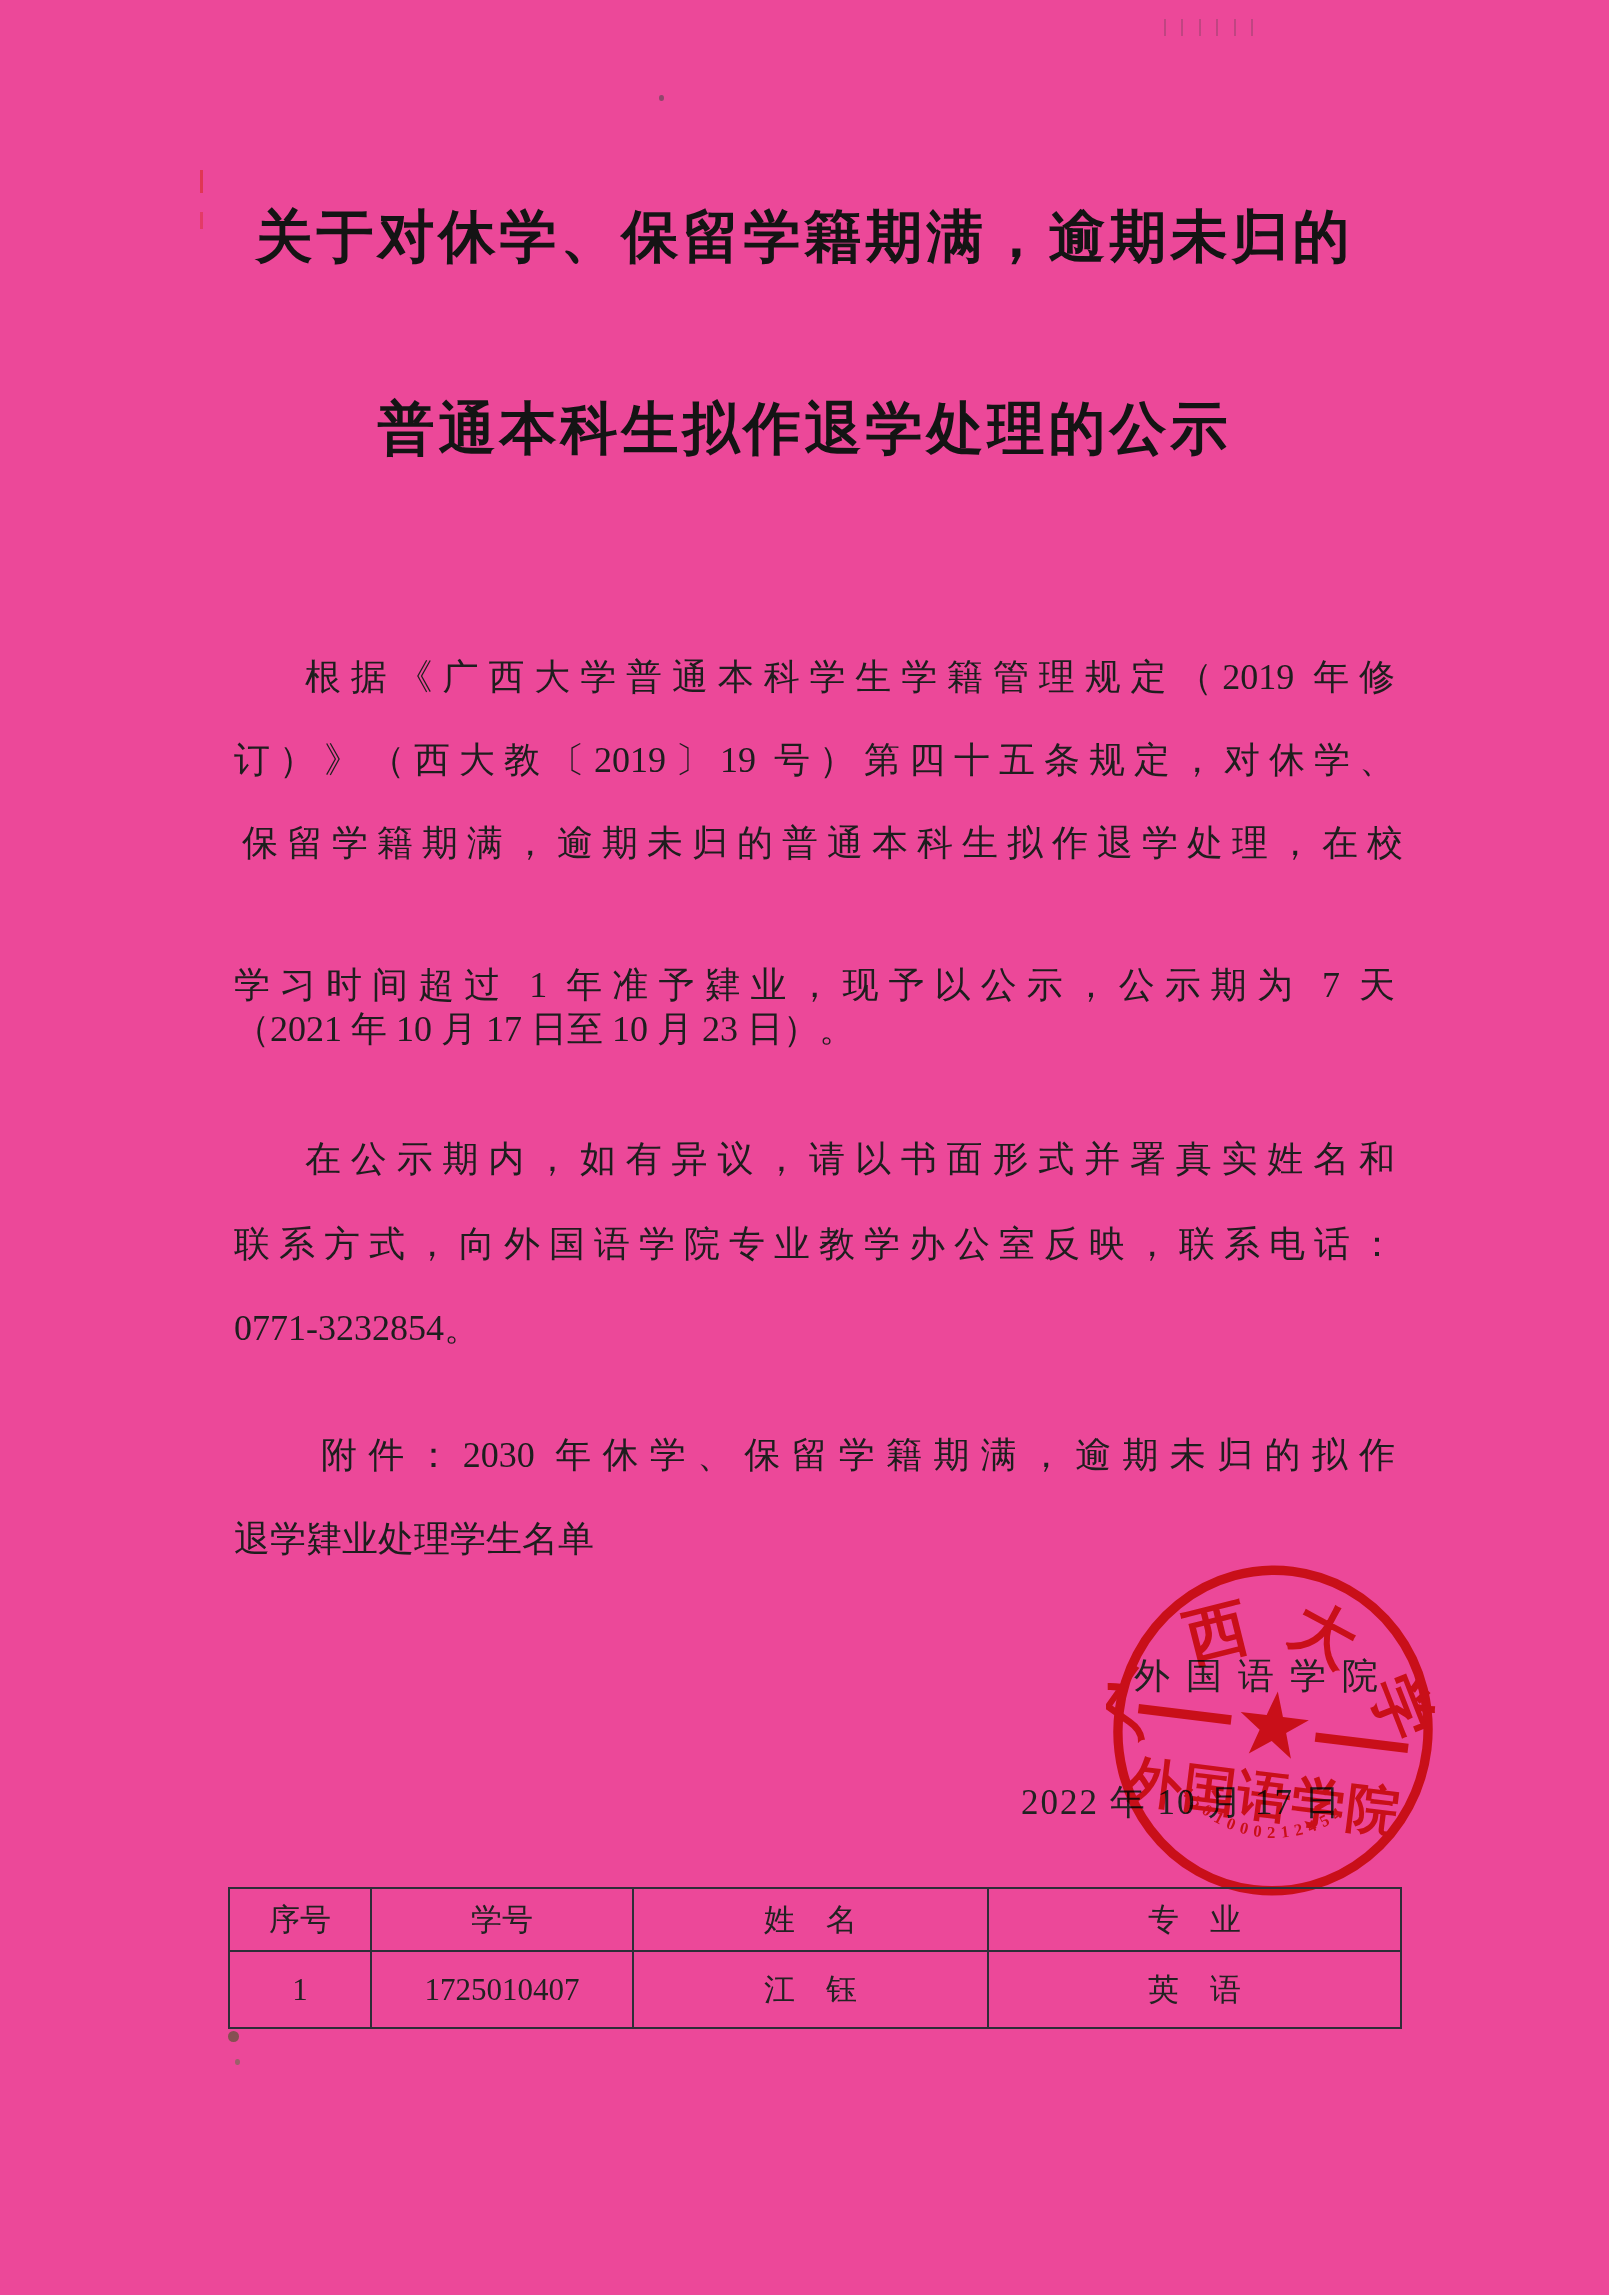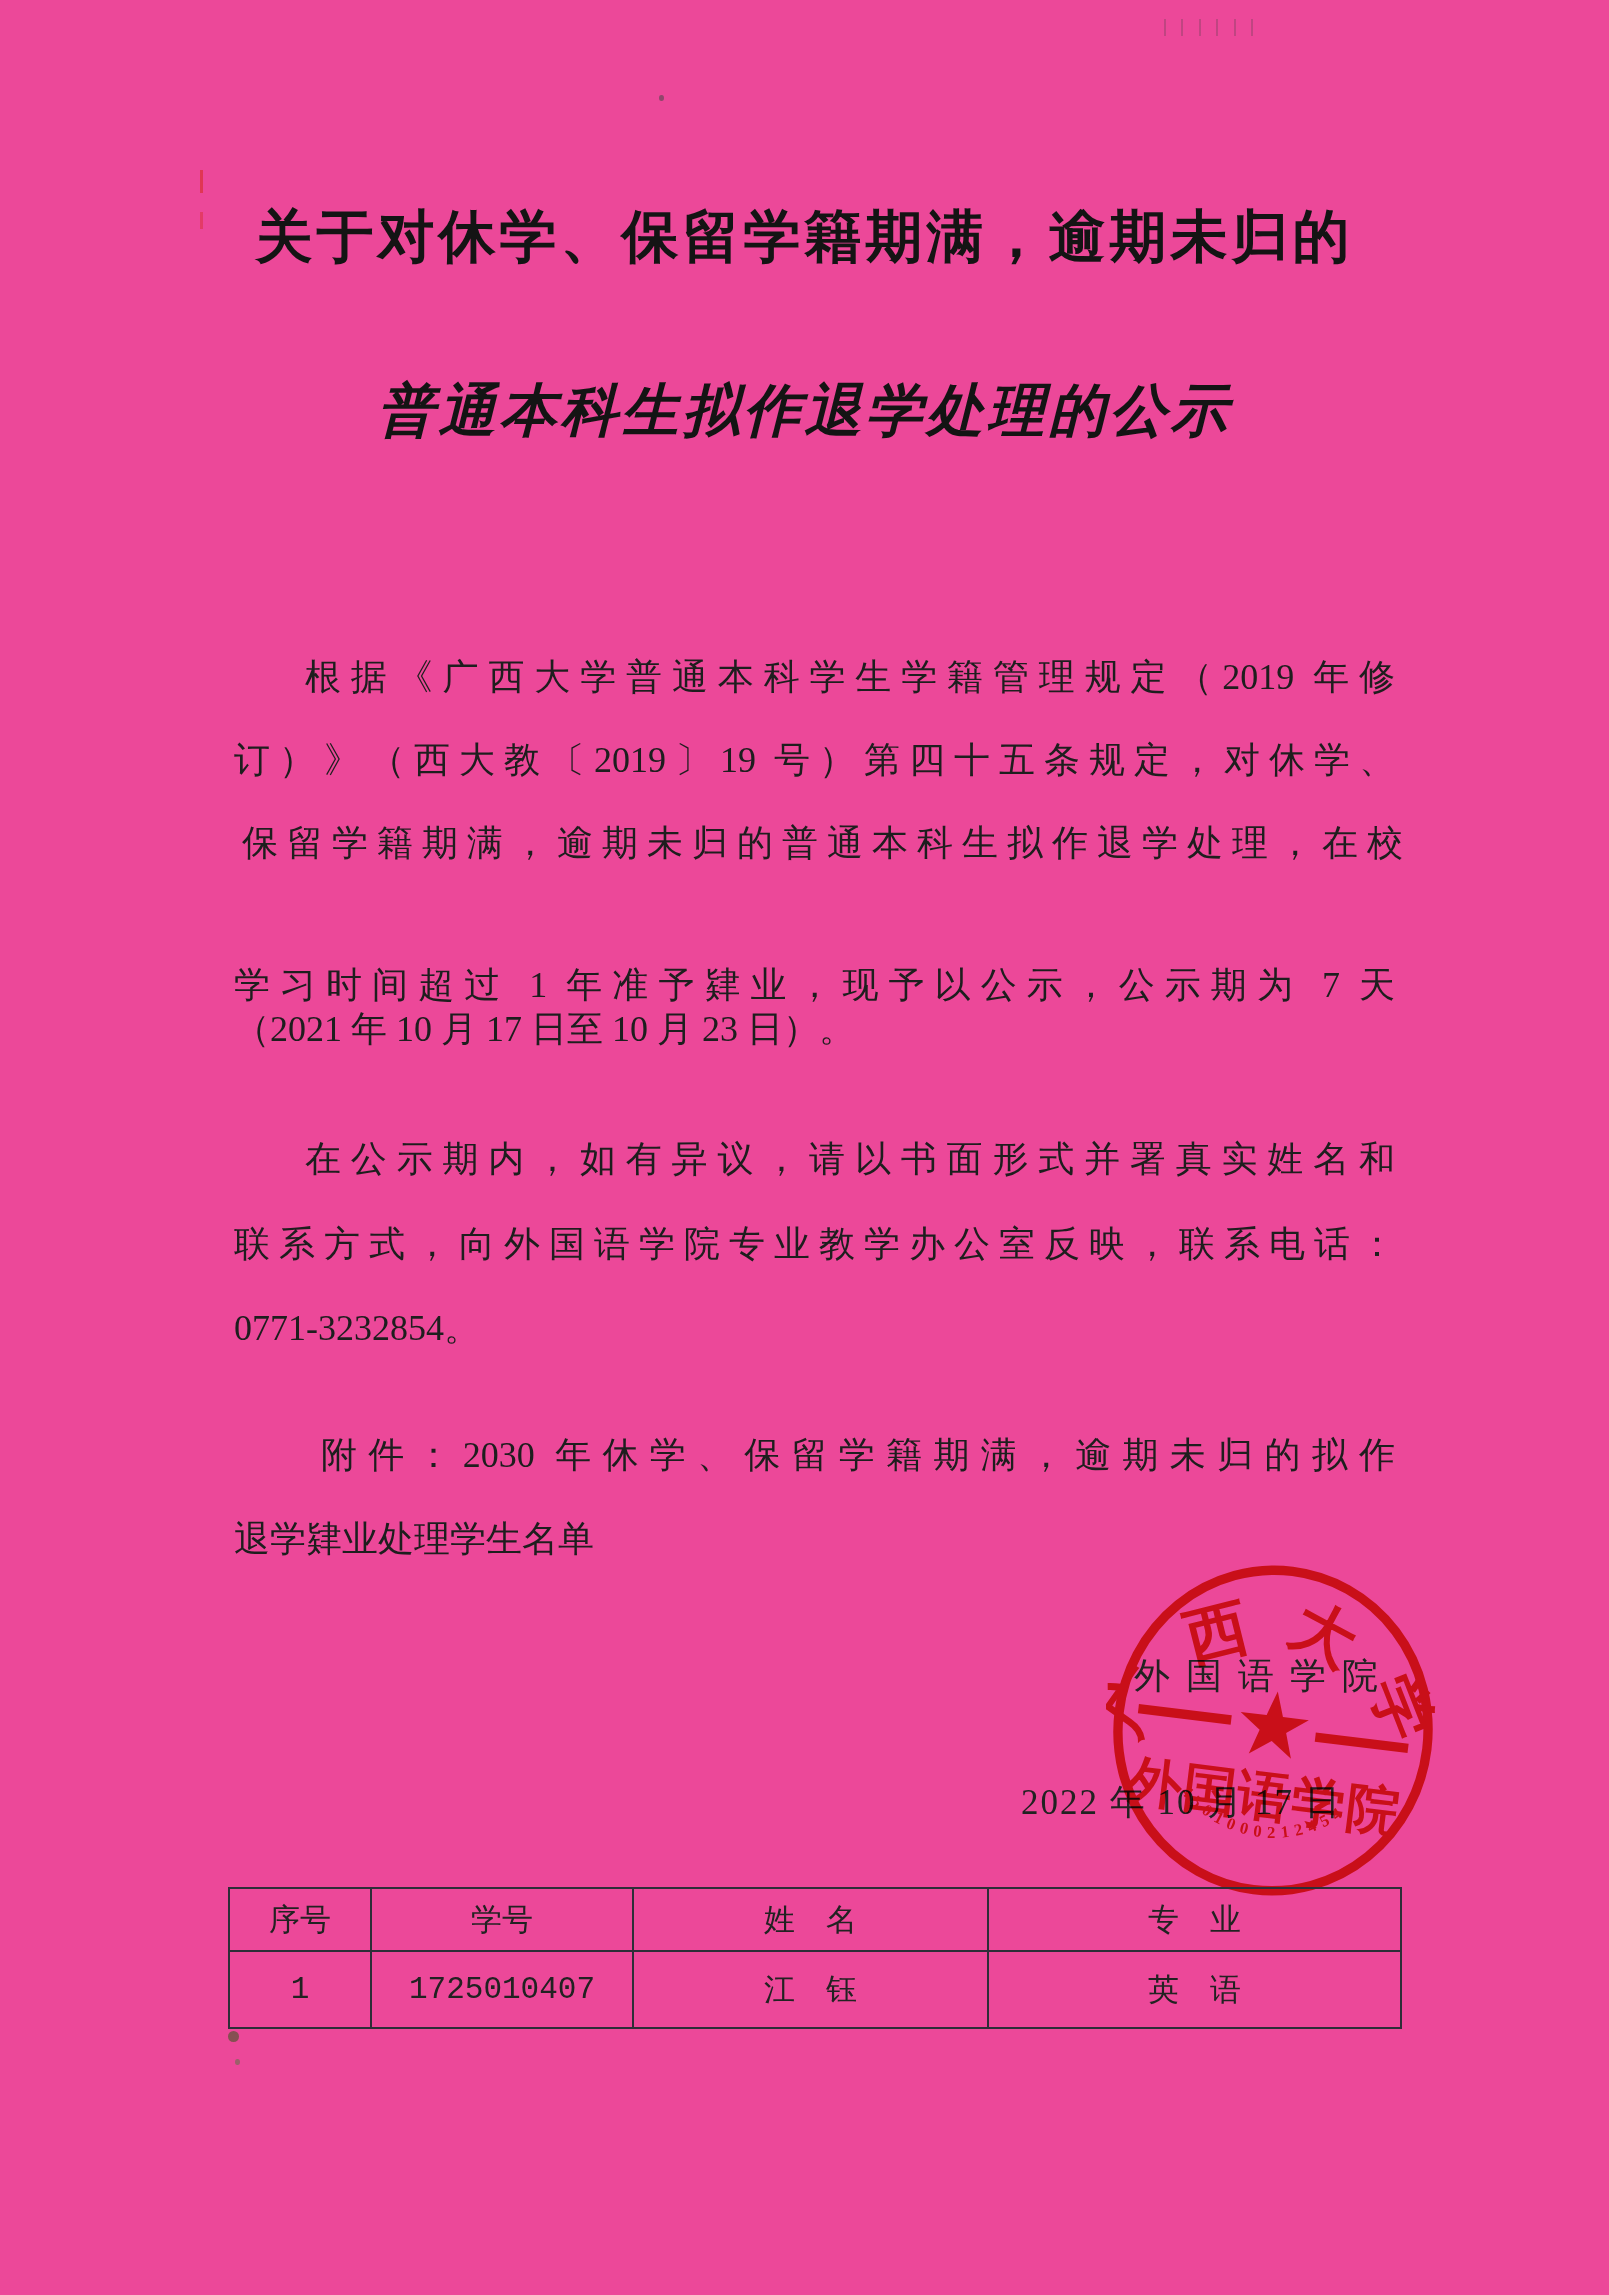--- a/index.html
+++ b/index.html
@@ -34,21 +34,21 @@
     position:absolute;left:1106px;top:1560px;width:334px;height:341px;
     mix-blend-mode:multiply;opacity:.94;
   }
   .doc-table{
     position:absolute;left:228px;top:1887px;width:1172px;
     border-collapse:collapse;table-layout:fixed;
     font-size:31px;color:#222;
   }
   .doc-table td{
     border:2.7px solid #2e2e38;text-align:center;vertical-align:middle;
-    padding:0;overflow:hidden;font-family:Liberation Mono, monospace;
+    padding:0;overflow:hidden;
   }
   .doc-table tr.hdr td{height:61px;}
   .doc-table tr.row td{height:75px;}
   .speck{position:absolute;border-radius:50%;}
   .s1{left:1164px;top:18.7px;width:100px;height:17.4px;border-radius:0;
       background:repeating-linear-gradient(90deg,rgba(60,60,60,.25) 0 2px,transparent 2px 17.4px);}
   .s2{left:659px;top:95px;width:4.7px;height:6px;background:rgba(70,70,70,.55);}
   .s3{left:228px;top:2031px;width:10.7px;height:10.7px;background:#6b5340;opacity:.8;}
   .s4{left:235px;top:2059px;width:4.7px;height:6px;background:#7a6a55;opacity:.7;}
   .s5{left:200px;top:170px;width:3.3px;height:23px;border-radius:0;background:rgba(215,40,27,.55);}
@@ -60,21 +60,21 @@
 <div class="page">
 
   <div class="speck s1"></div>
   <div class="speck s2"></div>
   <div class="speck s3"></div>
   <div class="speck s4"></div>
   <div class="speck s5"></div>
   <div class="speck s6"></div>
 
   <div class="title-line" style="top:199px;">关于对休学、保留学籍期满，逾期未归的</div>
-  <div class="title-line" style="top:373px;font-style:italic;">普通本科生拟作退学处理的公示</div>
+  <div class="title-line" style="top:391px;">普通本科生拟作退学处理的公示</div>
 
   <div class="bline full ind" style="top:657px;">根据《广西大学普通本科学生学籍管理规定（2019 年修</div>
   <div class="bline full" style="top:740px;">订）》（西大教〔2019〕19 号）第四十五条规定，对休学、</div>
   <div class="bline full" style="top:823px;margin-left:8px;">保留学籍期满，逾期未归的普通本科生拟作退学处理，在校</div>
   <div class="bline full" style="top:921px;margin-top:44px;">学习时间超过 1 年准予肄业，现予以公示，公示期为 7 天</div>
   <div class="bline" style="top:1009px;">（2021 年 10 月 17 日至 10 月 23 日）。</div>
 
   <div class="bline full" style="top:1224px;">联系方式，向外国语学院专业教学办公室反映，联系电话：</div>
   <div class="bline full ind" style="top:1139px;">在公示期内，如有异议，请以书面形式并署真实姓名和</div>
   <div class="bline" style="top:1308px;">0771-3232854。</div>

